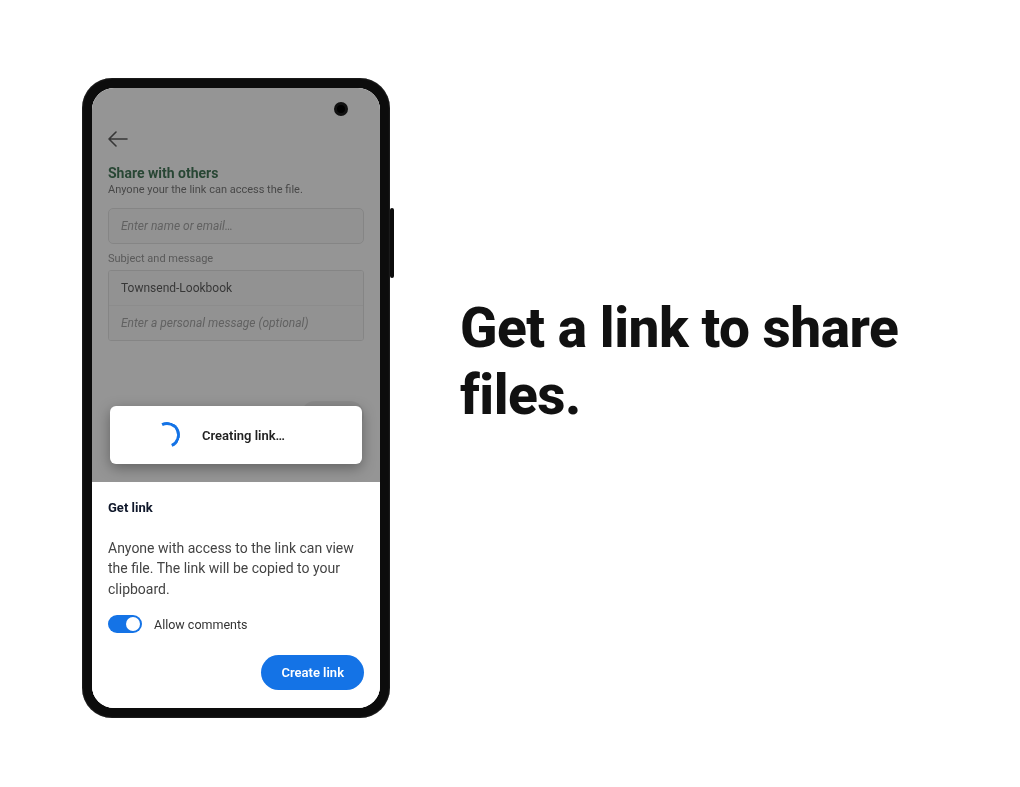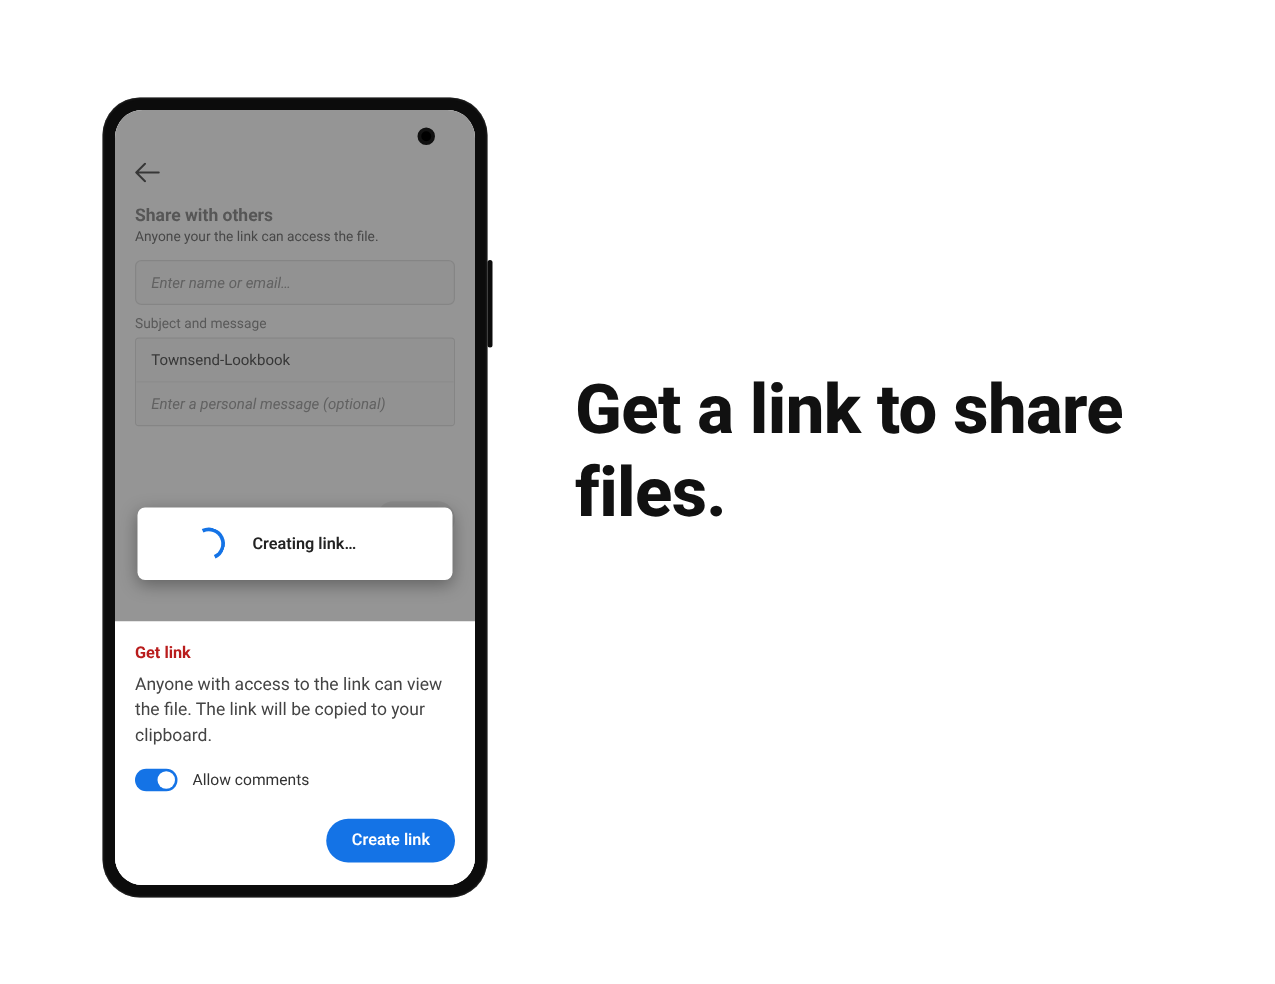--- a/index.html
+++ b/index.html
@@ -82,21 +82,21 @@
     color: #333;
   }
   .back-arrow {
     font-size: 18px;
     color: #333;
     margin-bottom: 14px;
   }
   .share-title {
     font-size: 14px;
     font-weight: 700;
-    color: #737373;
+    color: #14532d;
     margin-bottom: 2px;
   }
   .share-sub {
     font-size: 11px;
     color: #555;
     margin-bottom: 12px;
   }
   .field-label {
     font-size: 11px;
     color: #7a7a7a;
@@ -181,22 +181,22 @@
   .sheet {
     position: absolute;
     left: 0; right: 0; bottom: 0;
     background: #ffffff;
     padding: 18px 16px 18px 16px;
     z-index: 10;
   }
   .sheet-title {
     font-size: 13px;
     font-weight: 700;
-    color: #b91c1c;
-    margin-bottom: 8px;
+    color: #0f172a;
+    margin-bottom: 23px;
   }
   .sheet-desc {
     font-size: 14px;
     color: #444;
     line-height: 1.45;
     margin-bottom: 16px;
   }
   .toggle-row {
     display: flex;
     align-items: center;

